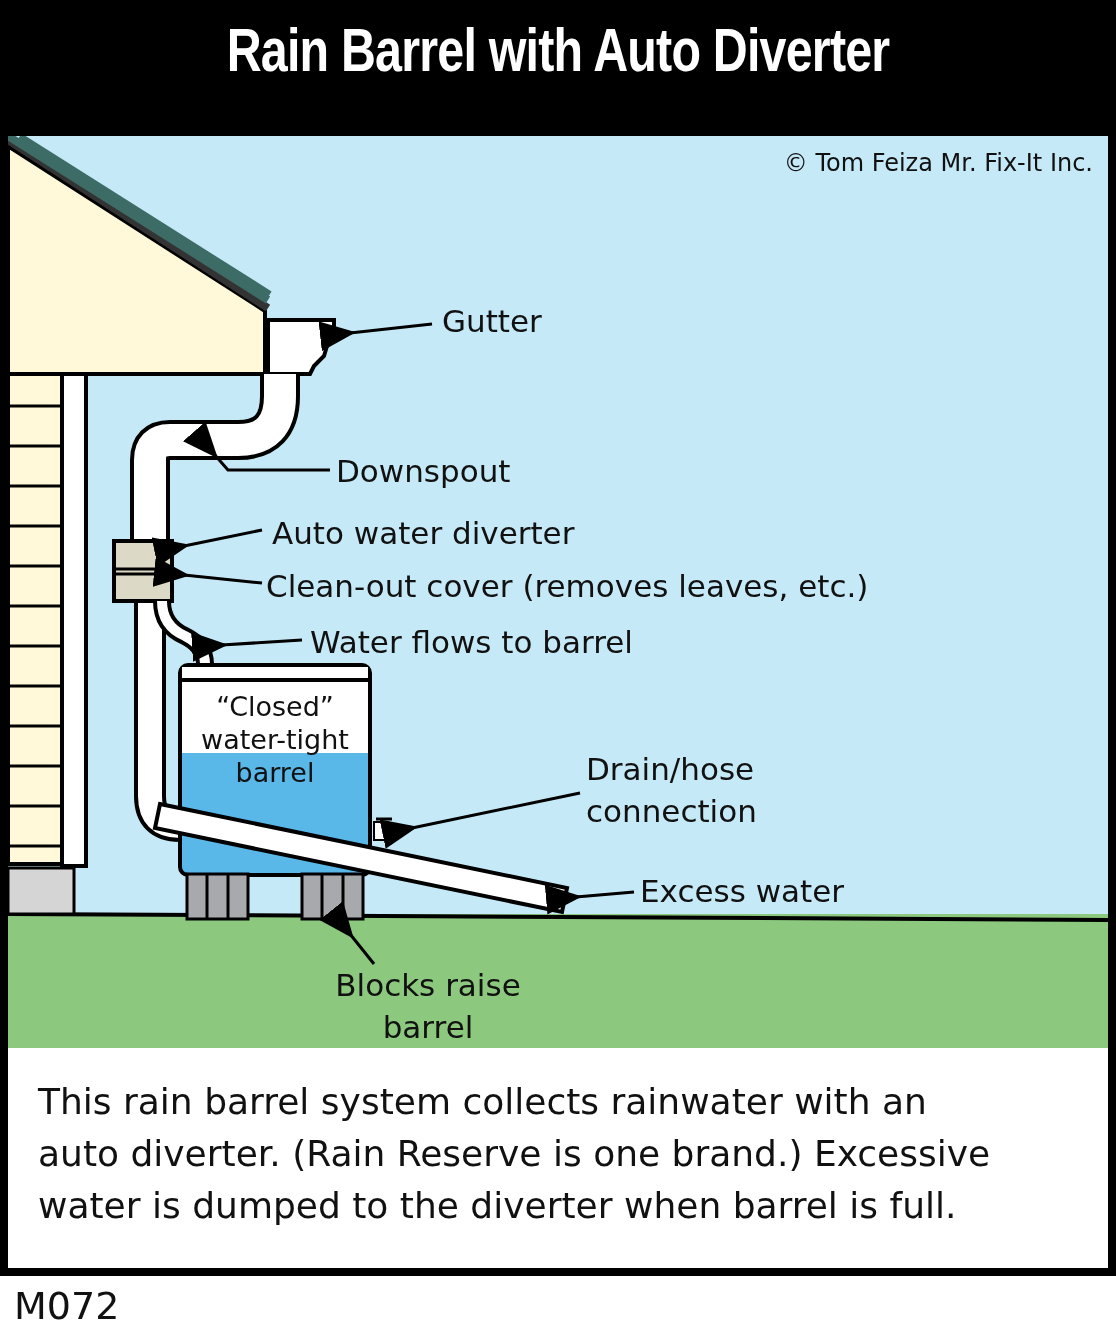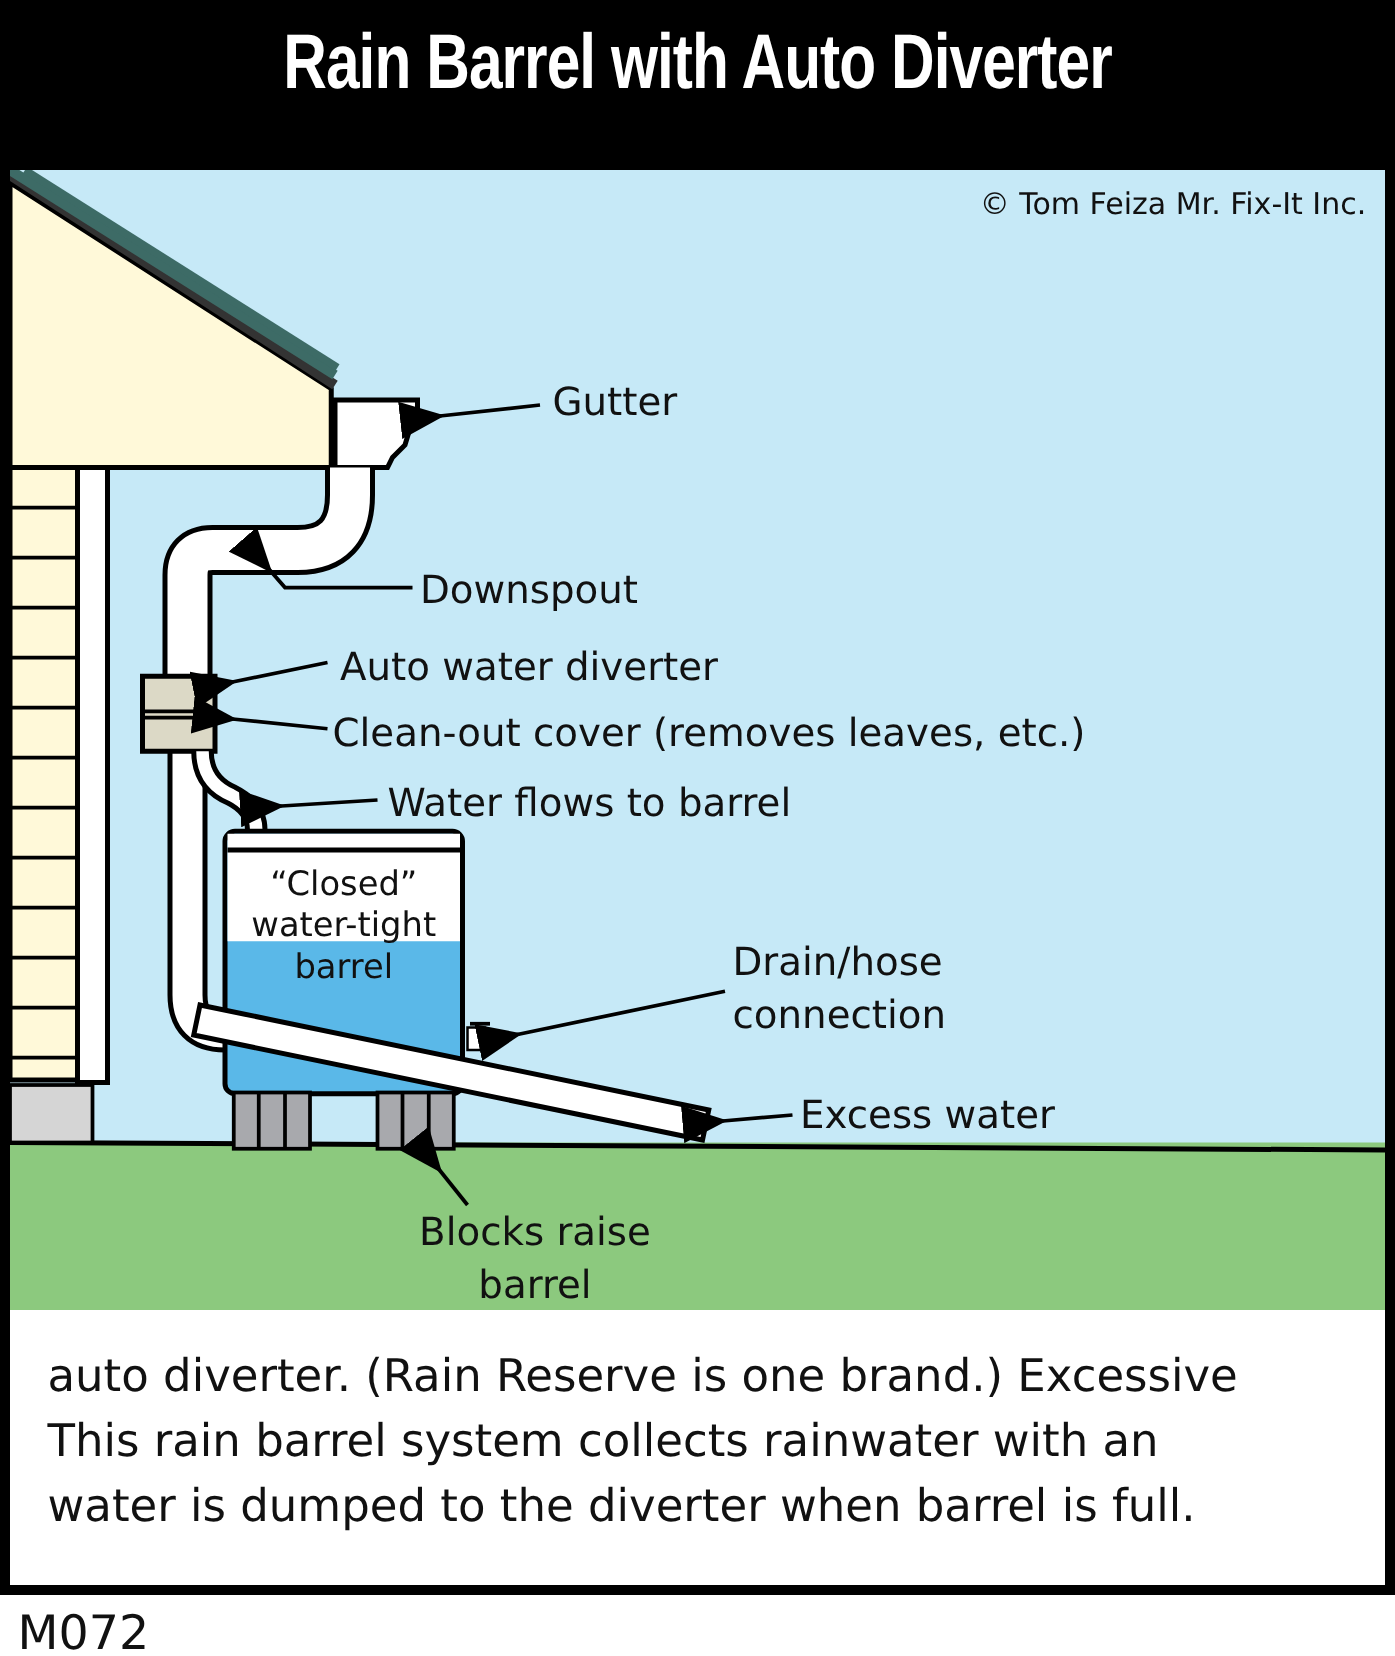--- a/index.html
+++ b/index.html
@@ -129,19 +129,19 @@
       <text x="586" y="786">connection</text>
       <text x="640" y="866">Excess water</text>
       <text x="428" y="960" text-anchor="middle">Blocks raise</text>
       <text x="428" y="1002" text-anchor="middle">barrel</text>
     </g>
   </svg>
 </div>
 
 <div class="caption-box">
   <div class="caption">
+    <div>This rain barrel system collects rainwater with an</div>
     <div>auto diverter. (Rain Reserve is one brand.) Excessive</div>
-    <div>This rain barrel system collects rainwater with an</div>
     <div>water is dumped to the diverter when barrel is full.</div>
   </div>
 </div>
 
 <div class="code">M072</div>
 
 </body></html>

